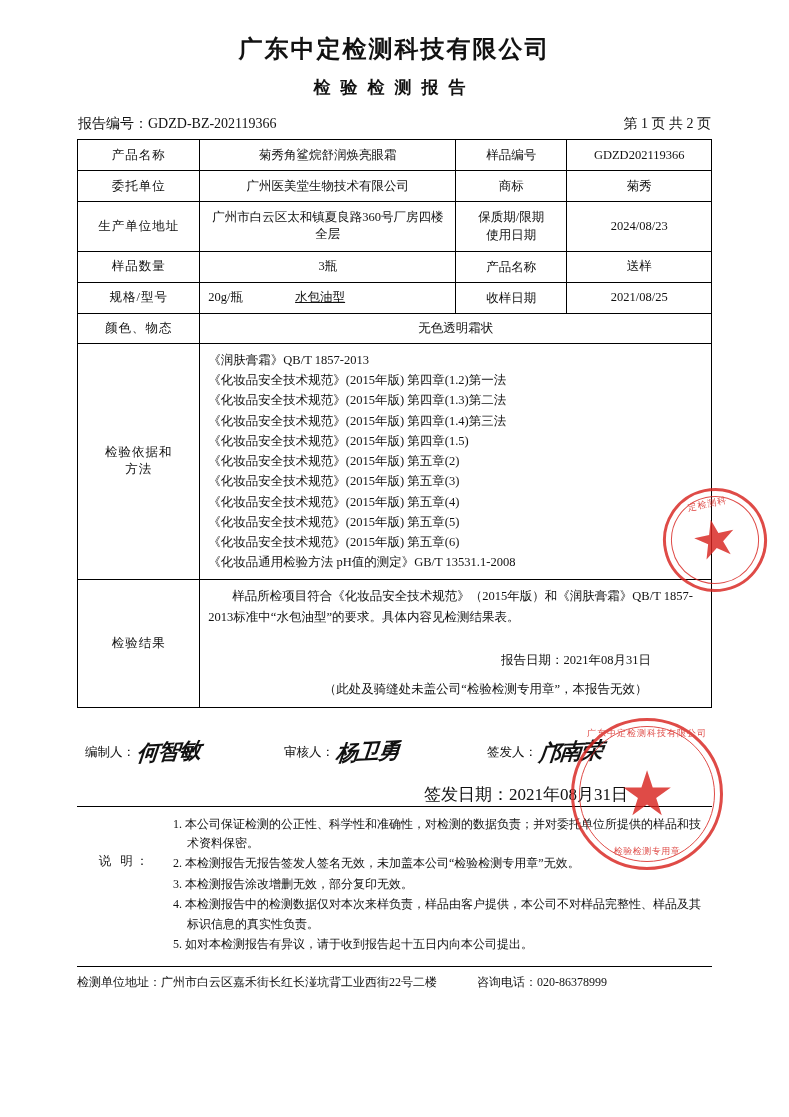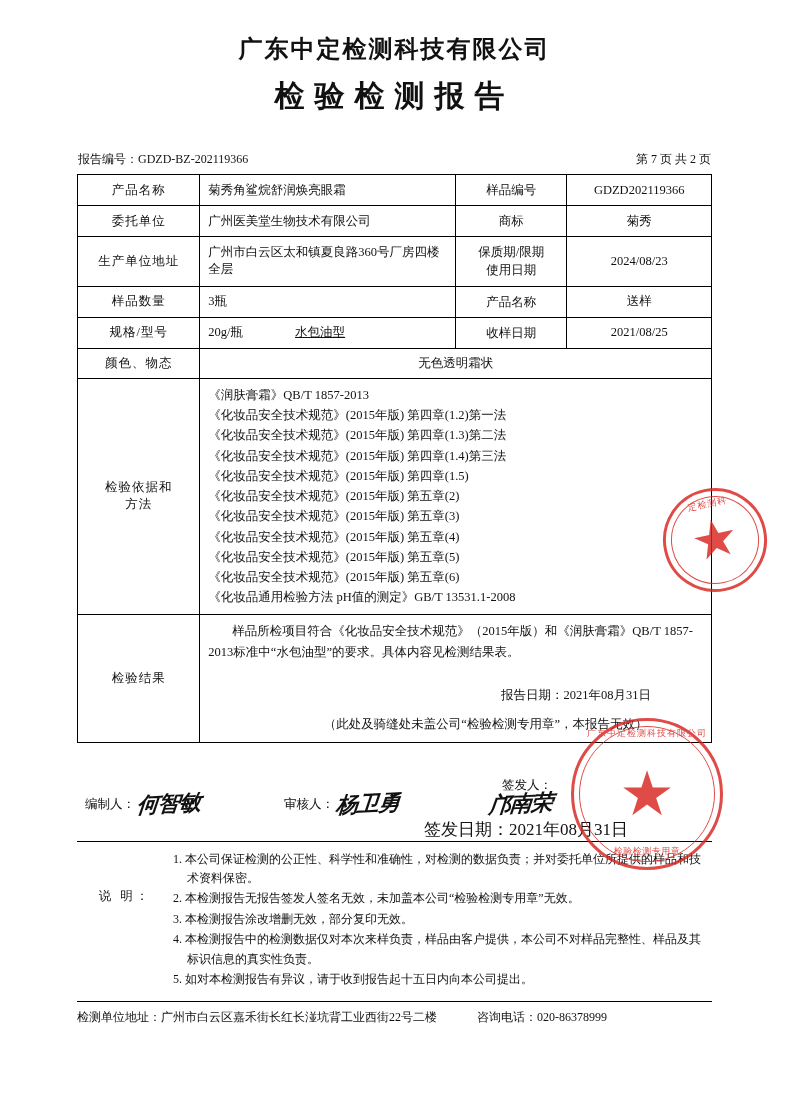--- a/index.html
+++ b/index.html
@@ -23,30 +23,30 @@
     text-align: center;
     padding-top: 34px;
   }
   .company-title {
     font-size: 24px;
     font-weight: bold;
     letter-spacing: 2px;
     line-height: 1.25;
   }
   .report-title {
-    font-size: 30px;
+    font-size: 17px;
     font-weight: bold;
     letter-spacing: 10px;
     margin-top: 12px;
   }
   .meta-row {
     display: flex;
     justify-content: space-between;
-    font-size: 12px;
-    margin: 34px 78px 6px 78px;
+    font-size: 14px;
+    margin: 16px 78px 6px 78px;
     font-family: "Liberation Serif", serif;
   }
   .meta-row .left { }
   .meta-row .right { }
 
   table.main {
     border-collapse: collapse;
     width: 635px;
     margin: 0 auto;
     table-layout: fixed;
@@ -57,21 +57,21 @@
     padding: 6px 8px;
     vertical-align: middle;
   }
   td.lbl {
     width: 110px;
     text-align: center;
     letter-spacing: 1px;
   }
   td.val {
     width: 230px;
-    text-align: left;
+    text-align: center;
   }
   td.lbl2 {
     width: 100px;
     text-align: center;
     line-height: 1.45;
   }
   td.val2 {
     width: 130px;
     text-align: center;
   }
@@ -133,21 +133,21 @@
     font-style: italic;
     font-weight: bold;
     font-size: 22px;
     margin-left: 2px;
     transform: skewX(-8deg) rotate(-3deg);
     letter-spacing: -1px;
     line-height: 0.9;
   }
   .sign-a { margin-left: 8px; }
   .sign-b { margin-left: 84px; }
-  .sign-c { margin-left: 88px; flex-direction: column; }
+  .sign-c { margin-left: 88px; }
   .sign-date {
     position: absolute;
     right: 84px;
     bottom: -6px;
     font-size: 17px;
   }
 
   .rule {
     width: 635px;
     margin: 6px auto 0 auto;
@@ -241,21 +241,21 @@
 
   <div class="title-block">
     <div class="company-title">广东中定检测科技有限公司</div>
     <div class="report-title">检验检测报告</div>
   </div>
 
   <div class="meta-row">
     <div class="left">
       <span>报告编号：</span><span>GDZD-BZ-202119366</span>
     </div>
-    <div class="right">第 7 页 共 2 页</div>
+    <div class="right">第 1 页 共 2 页</div>
   </div>
 
   <table class="main">
     <tbody>
         <tr>
       <td class="lbl">产品名称</td>
       <td class="val">菊秀角鲨烷舒润焕亮眼霜</td>
       <td class="lbl2">样品编号</td>
       <td class="val2">GDZD202119366</td>
     </tr>

